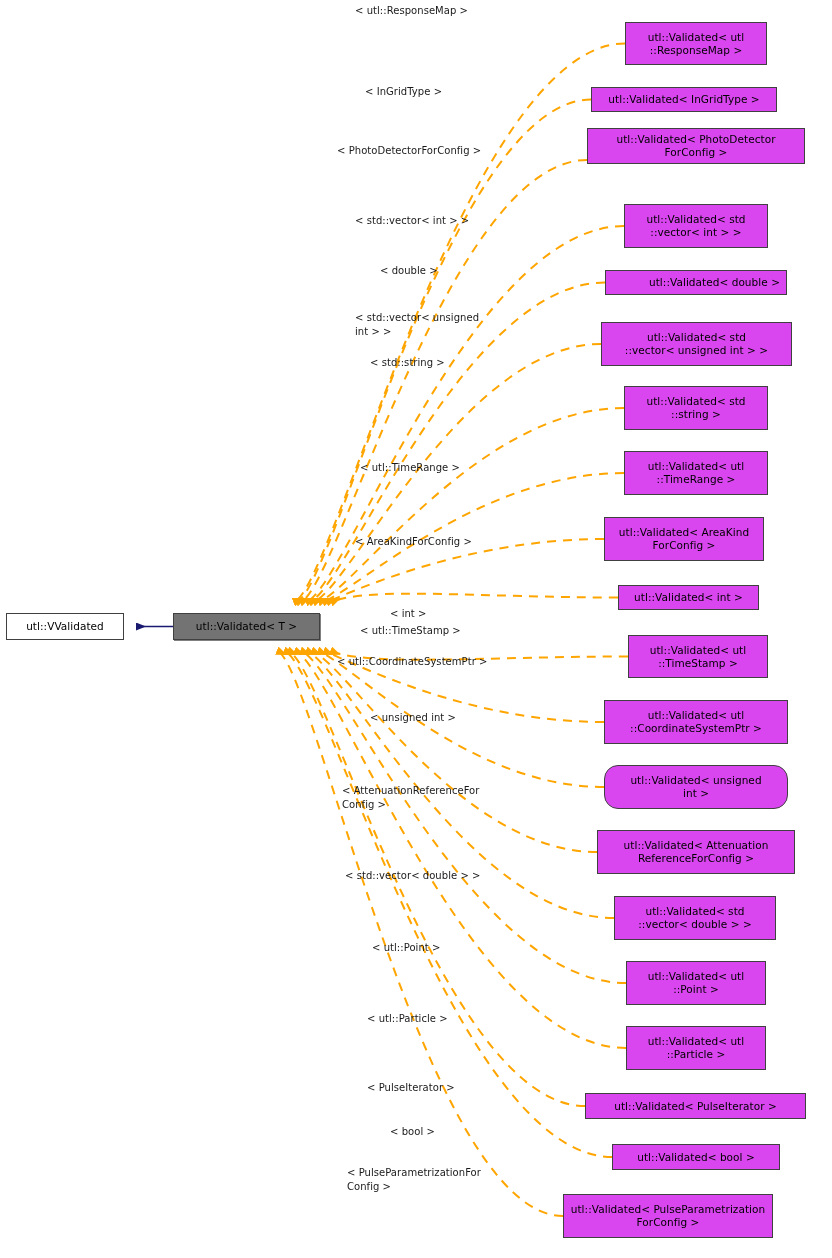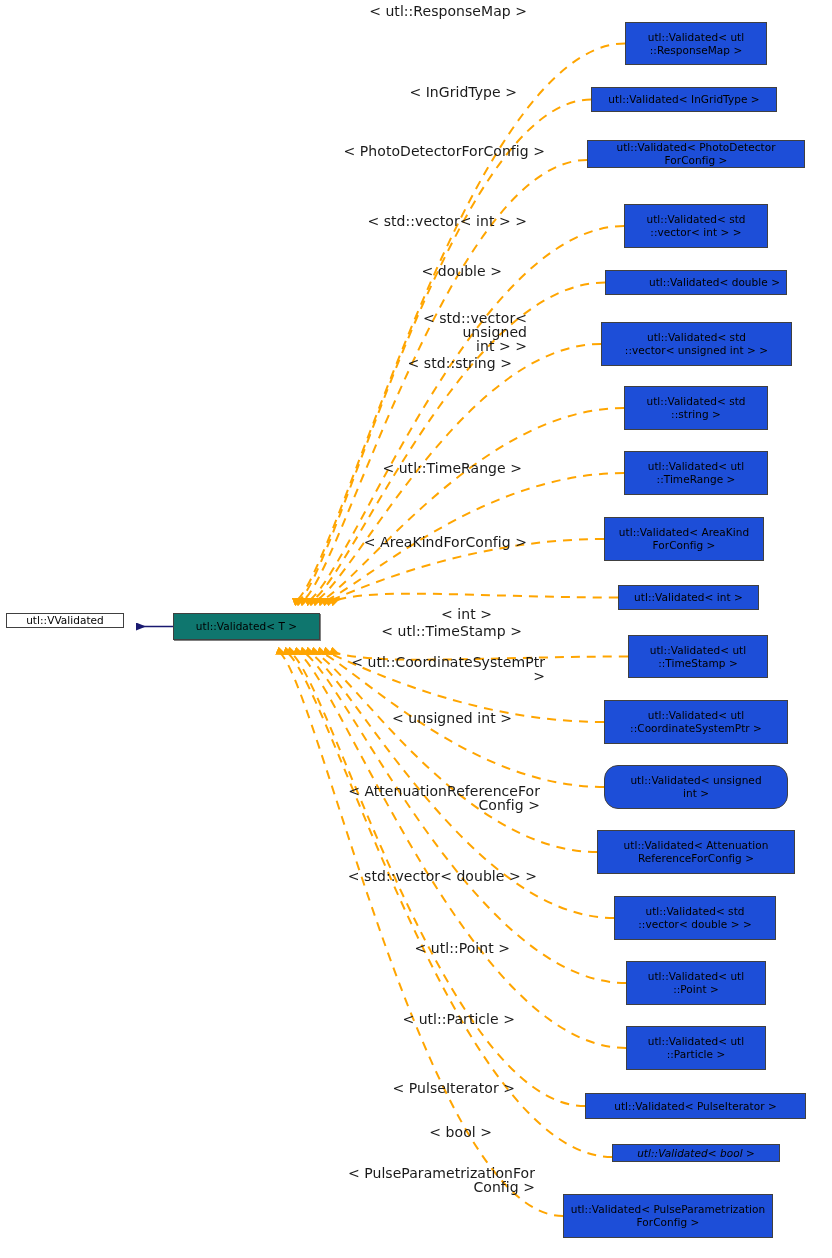--- a/index.html
+++ b/index.html
@@ -21,46 +21,46 @@
     left: 0;
     top: 0;
     width: 832px;
     height: 1258px;
     pointer-events: none;
   }
   .node {
     position: absolute;
     box-sizing: border-box;
     border: 1px solid #404040;
-    background: #1d4ed8;
+    background: #d946ef;
     color: #000000;
     font-size: 10.5px;
     line-height: 13px;
     text-align: center;
     display: flex;
     align-items: center;
     justify-content: center;
     white-space: pre-line;
     letter-spacing: 0.05px;
     z-index: 3;
   }
   .node.root {
-    background: #0f766e;
+    background: #737373;
     border: 1px solid #404040;
     box-shadow: 1px 1px 0 0 #808080;
   }
   .node.base {
     background: #ffffff;
   }
   .edge-label {
     position: absolute;
-    font-size: 14px;
+    font-size: 10px;
     line-height: 14px;
     color: #1a1a1a;
-    text-align: right;
+    text-align: left;
     white-space: pre-line;
     z-index: 2;
     letter-spacing: 0.05px;
   }
 </style>
 </head>
 <body>
 
 <div id="canvas">
 
@@ -93,28 +93,28 @@
         <path d="M597,852 C460.9086698337292,852 349.22219002375294,666.5 312.2548527315914,651.1" fill="none" stroke="#ffa500" stroke-width="2" stroke-dasharray="9,7" marker-end="url(#arrow-orange)"></path>
         <path d="M614,918 C467.43681710213775,918 345.325026128266,666.5 306.7520047505938,651.1" fill="none" stroke="#ffa500" stroke-width="2" stroke-dasharray="9,7" marker-end="url(#arrow-orange)"></path>
         <path d="M626,983 C471.25771971496437,983 341.0031828978622,666.5 301.1760332541568,651.1" fill="none" stroke="#ffa500" stroke-width="2" stroke-dasharray="9,7" marker-end="url(#arrow-orange)"></path>
         <path d="M626,1048 C468.47862232779096,1048 335.4573396674584,666.5 295.2040617577197,651.1" fill="none" stroke="#ffa500" stroke-width="2" stroke-dasharray="9,7" marker-end="url(#arrow-orange)"></path>
         <path d="M585,1106 C443.4488123515439,1106 326.32674109263655,666.5 288.52222565320665,651.1" fill="none" stroke="#ffa500" stroke-width="2" stroke-dasharray="9,7" marker-end="url(#arrow-orange)"></path>
         <path d="M612,1157 C456.1182897862233,1157 324.7293871733967,666.5 284.72752494061757,651.1" fill="none" stroke="#ffa500" stroke-width="2" stroke-dasharray="9,7" marker-end="url(#arrow-orange)"></path>
         <path d="M563,1216 C426.6457244655582,1216 314.69746793349174,666.5 277.689812351544,651.1" fill="none" stroke="#ffa500" stroke-width="2" stroke-dasharray="9,7" marker-end="url(#arrow-orange)"></path>
       </g>
   </svg>
 
-  <div class="node base" id="node-base" style="left: 6px; top: 613px; width: 118px; height: 15px;">utl::VValidated</div>
+  <div class="node base" id="node-base" style="left: 6px; top: 613px; width: 118px; height: 27px;">utl::VValidated</div>
   <div class="node root" id="node-root" style="left: 173px; top: 613px; width: 147px; height: 27px;">utl::Validated&lt; T &gt;</div>
 
   <div id="derived-nodes">
       <div class="node" style="left: 625px; top: 22px; width: 142px; height: 43px;">utl::Validated&lt; utl
 ::ResponseMap &gt;</div>
       <div class="node" style="left: 591px; top: 87px; width: 186px; height: 25px;">utl::Validated&lt; InGridType &gt;</div>
-      <div class="node" style="left: 587px; top: 140px; width: 218px; height: 28px;">utl::Validated&lt; PhotoDetector
+      <div class="node" style="left: 587px; top: 128px; width: 218px; height: 36px;">utl::Validated&lt; PhotoDetector
 ForConfig &gt;</div>
       <div class="node" style="left: 624px; top: 204px; width: 144px; height: 44px;">utl::Validated&lt; std
 ::vector&lt; int &gt; &gt;</div>
       <div class="node" style="left: 605px; top: 270px; width: 182px; height: 25px; padding-left: 37px;">utl::Validated&lt; double &gt;</div>
       <div class="node" style="left: 601px; top: 322px; width: 191px; height: 44px;">utl::Validated&lt; std
 ::vector&lt; unsigned int &gt; &gt;</div>
       <div class="node" style="left: 624px; top: 386px; width: 144px; height: 44px;">utl::Validated&lt; std
 ::string &gt;</div>
       <div class="node" style="left: 624px; top: 451px; width: 144px; height: 44px;">utl::Validated&lt; utl
 ::TimeRange &gt;</div>
@@ -129,21 +129,21 @@
 int &gt;</div>
       <div class="node" style="left: 597px; top: 830px; width: 198px; height: 44px;">utl::Validated&lt; Attenuation
 ReferenceForConfig &gt;</div>
       <div class="node" style="left: 614px; top: 896px; width: 162px; height: 44px;">utl::Validated&lt; std
 ::vector&lt; double &gt; &gt;</div>
       <div class="node" style="left: 626px; top: 961px; width: 140px; height: 44px;">utl::Validated&lt; utl
 ::Point &gt;</div>
       <div class="node" style="left: 626px; top: 1026px; width: 140px; height: 44px;">utl::Validated&lt; utl
 ::Particle &gt;</div>
       <div class="node" style="left: 585px; top: 1093px; width: 221px; height: 26px;">utl::Validated&lt; PulseIterator &gt;</div>
-      <div class="node" style="left: 612px; top: 1144px; width: 168px; height: 18px; font-style: italic;">utl::Validated&lt; bool &gt;</div>
+      <div class="node" style="left: 612px; top: 1144px; width: 168px; height: 26px;">utl::Validated&lt; bool &gt;</div>
       <div class="node" style="left: 563px; top: 1194px; width: 210px; height: 44px;">utl::Validated&lt; PulseParametrization
 ForConfig &gt;</div>
     </div>
   <div id="edge-labels">
       <div class="edge-label" style="left: 355px; top: 4px; width: 172px;">&lt; utl::ResponseMap &gt;</div>
       <div class="edge-label" style="left: 365px; top: 85px; width: 152px;">&lt; InGridType &gt;</div>
       <div class="edge-label" style="left: 337px; top: 144px; width: 208px;">&lt; PhotoDetectorForConfig &gt;</div>
       <div class="edge-label" style="left: 355px; top: 214px; width: 172px;">&lt; std::vector&lt; int &gt; &gt;</div>
       <div class="edge-label" style="left: 380px; top: 264px; width: 122px;">&lt; double &gt;</div>
       <div class="edge-label" style="left: 355px; top: 311px; width: 172px;">&lt; std::vector&lt; unsigned

